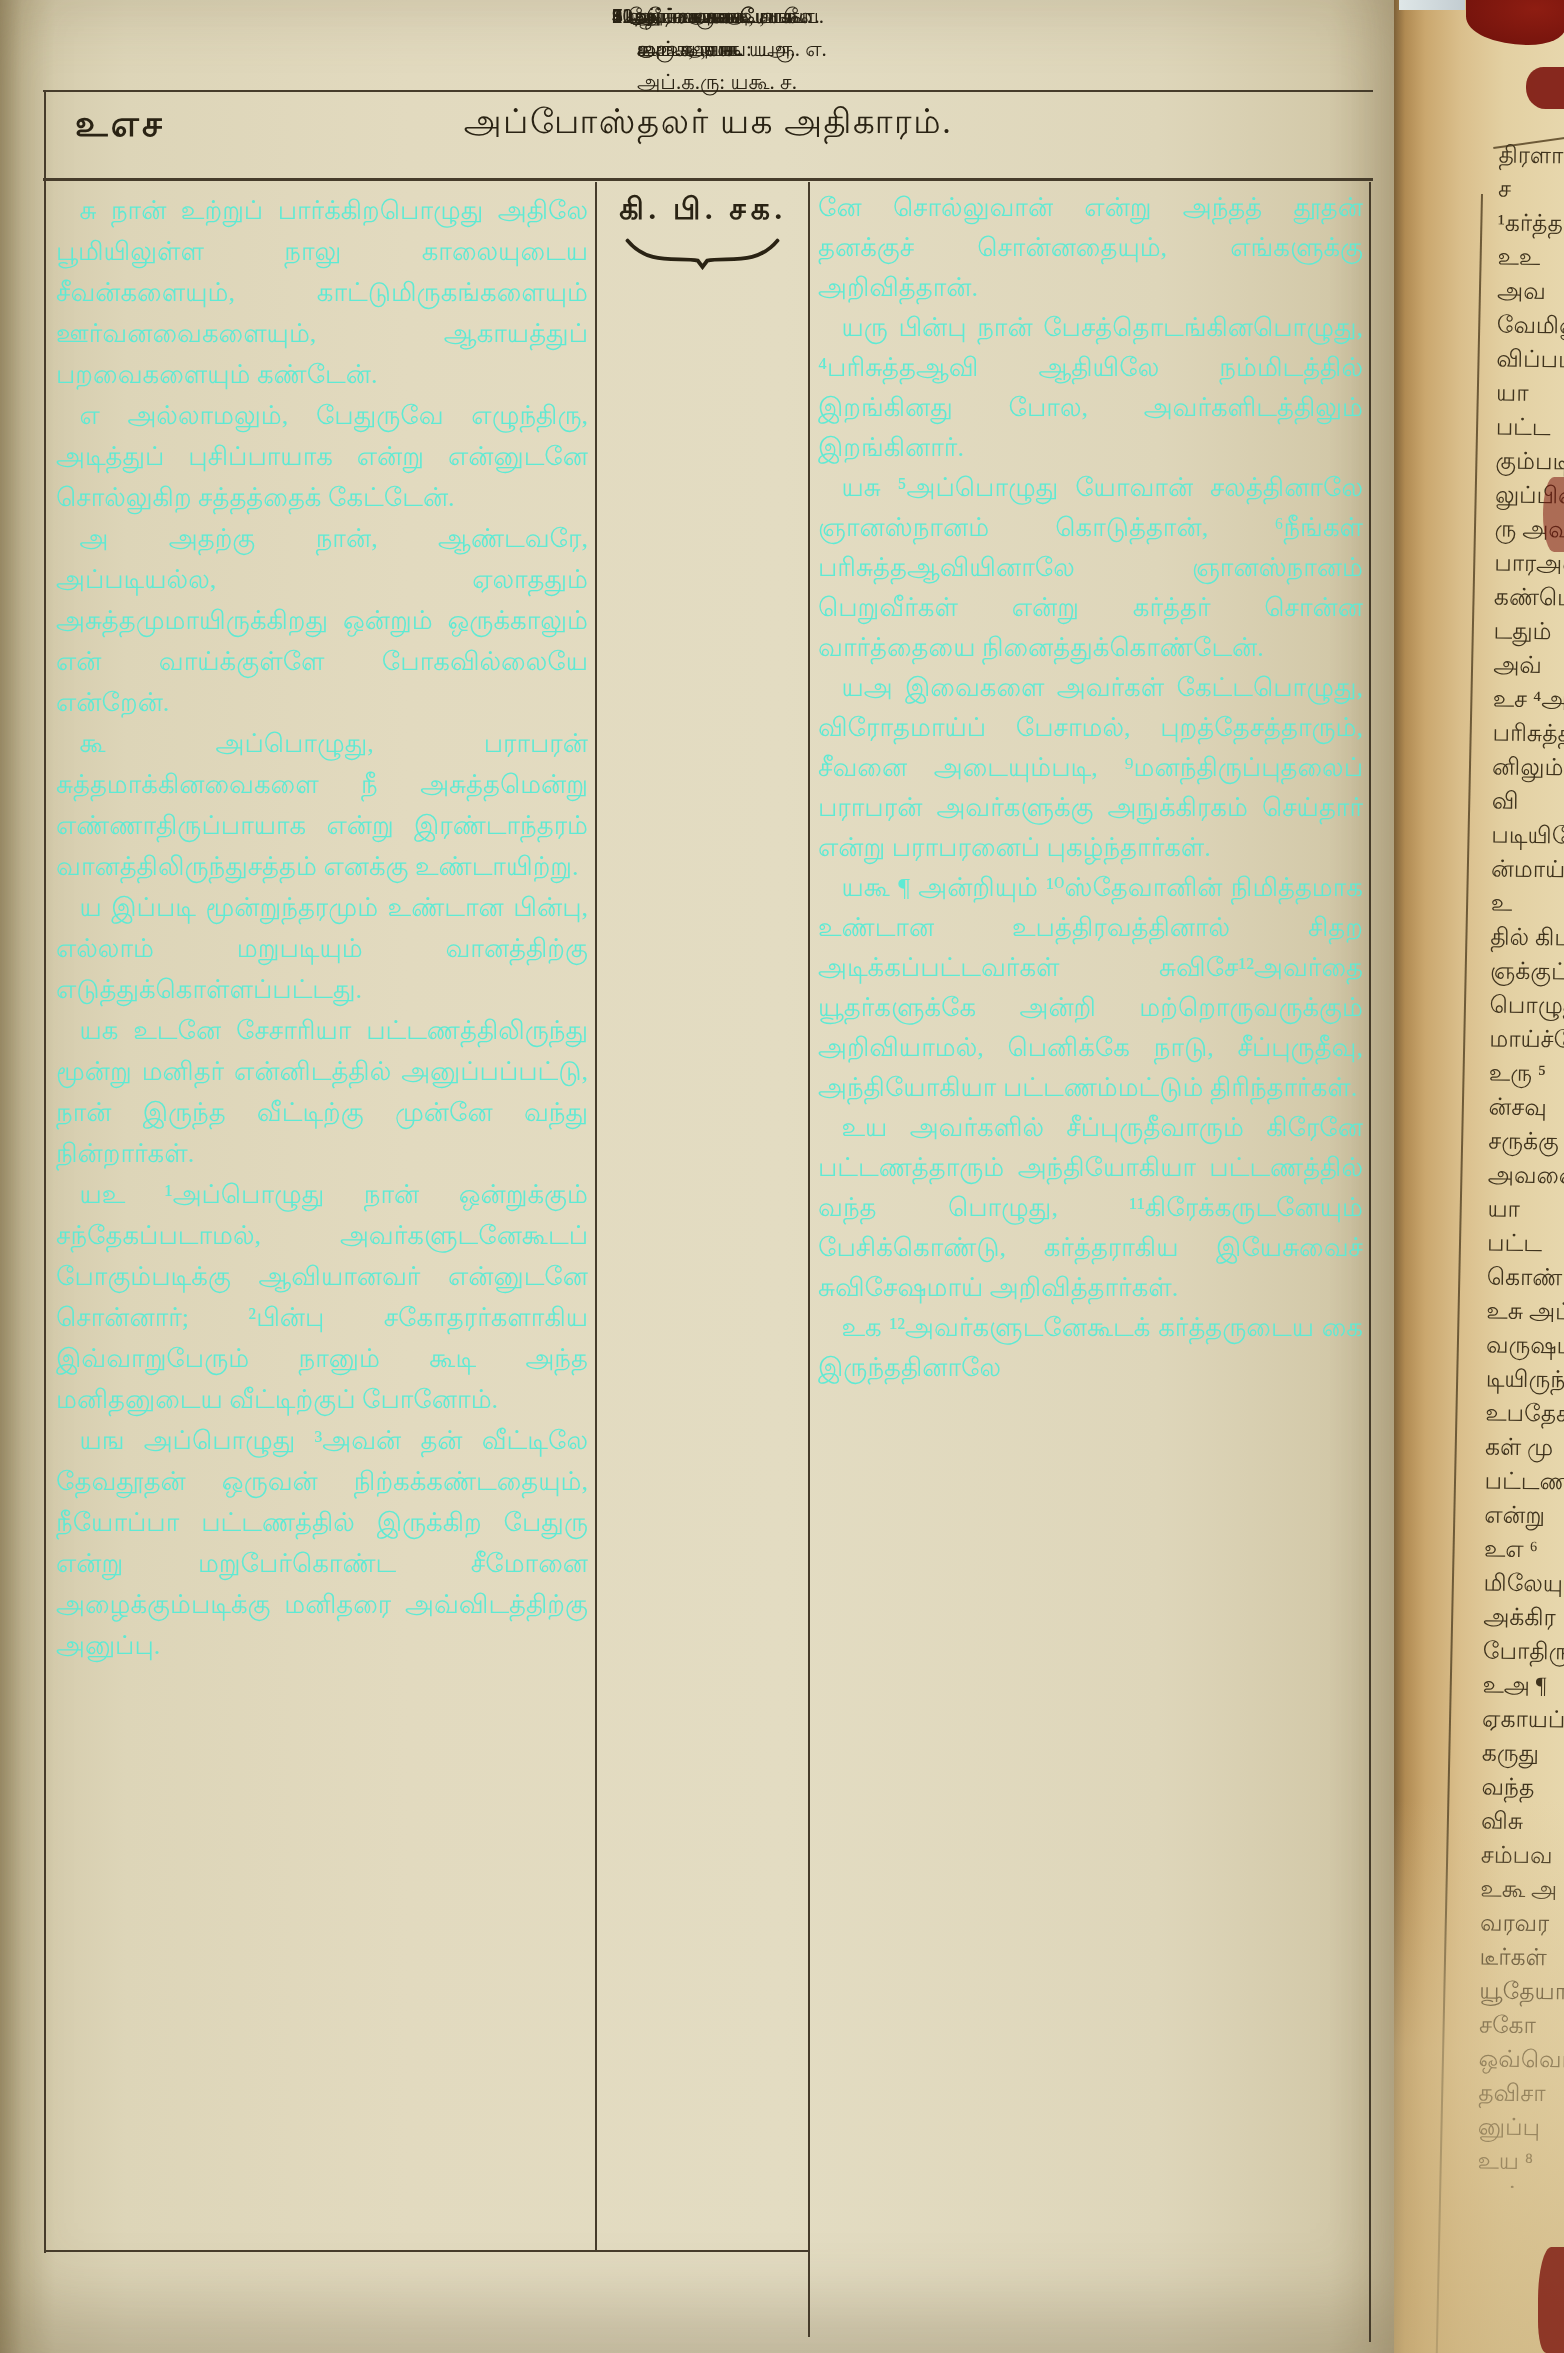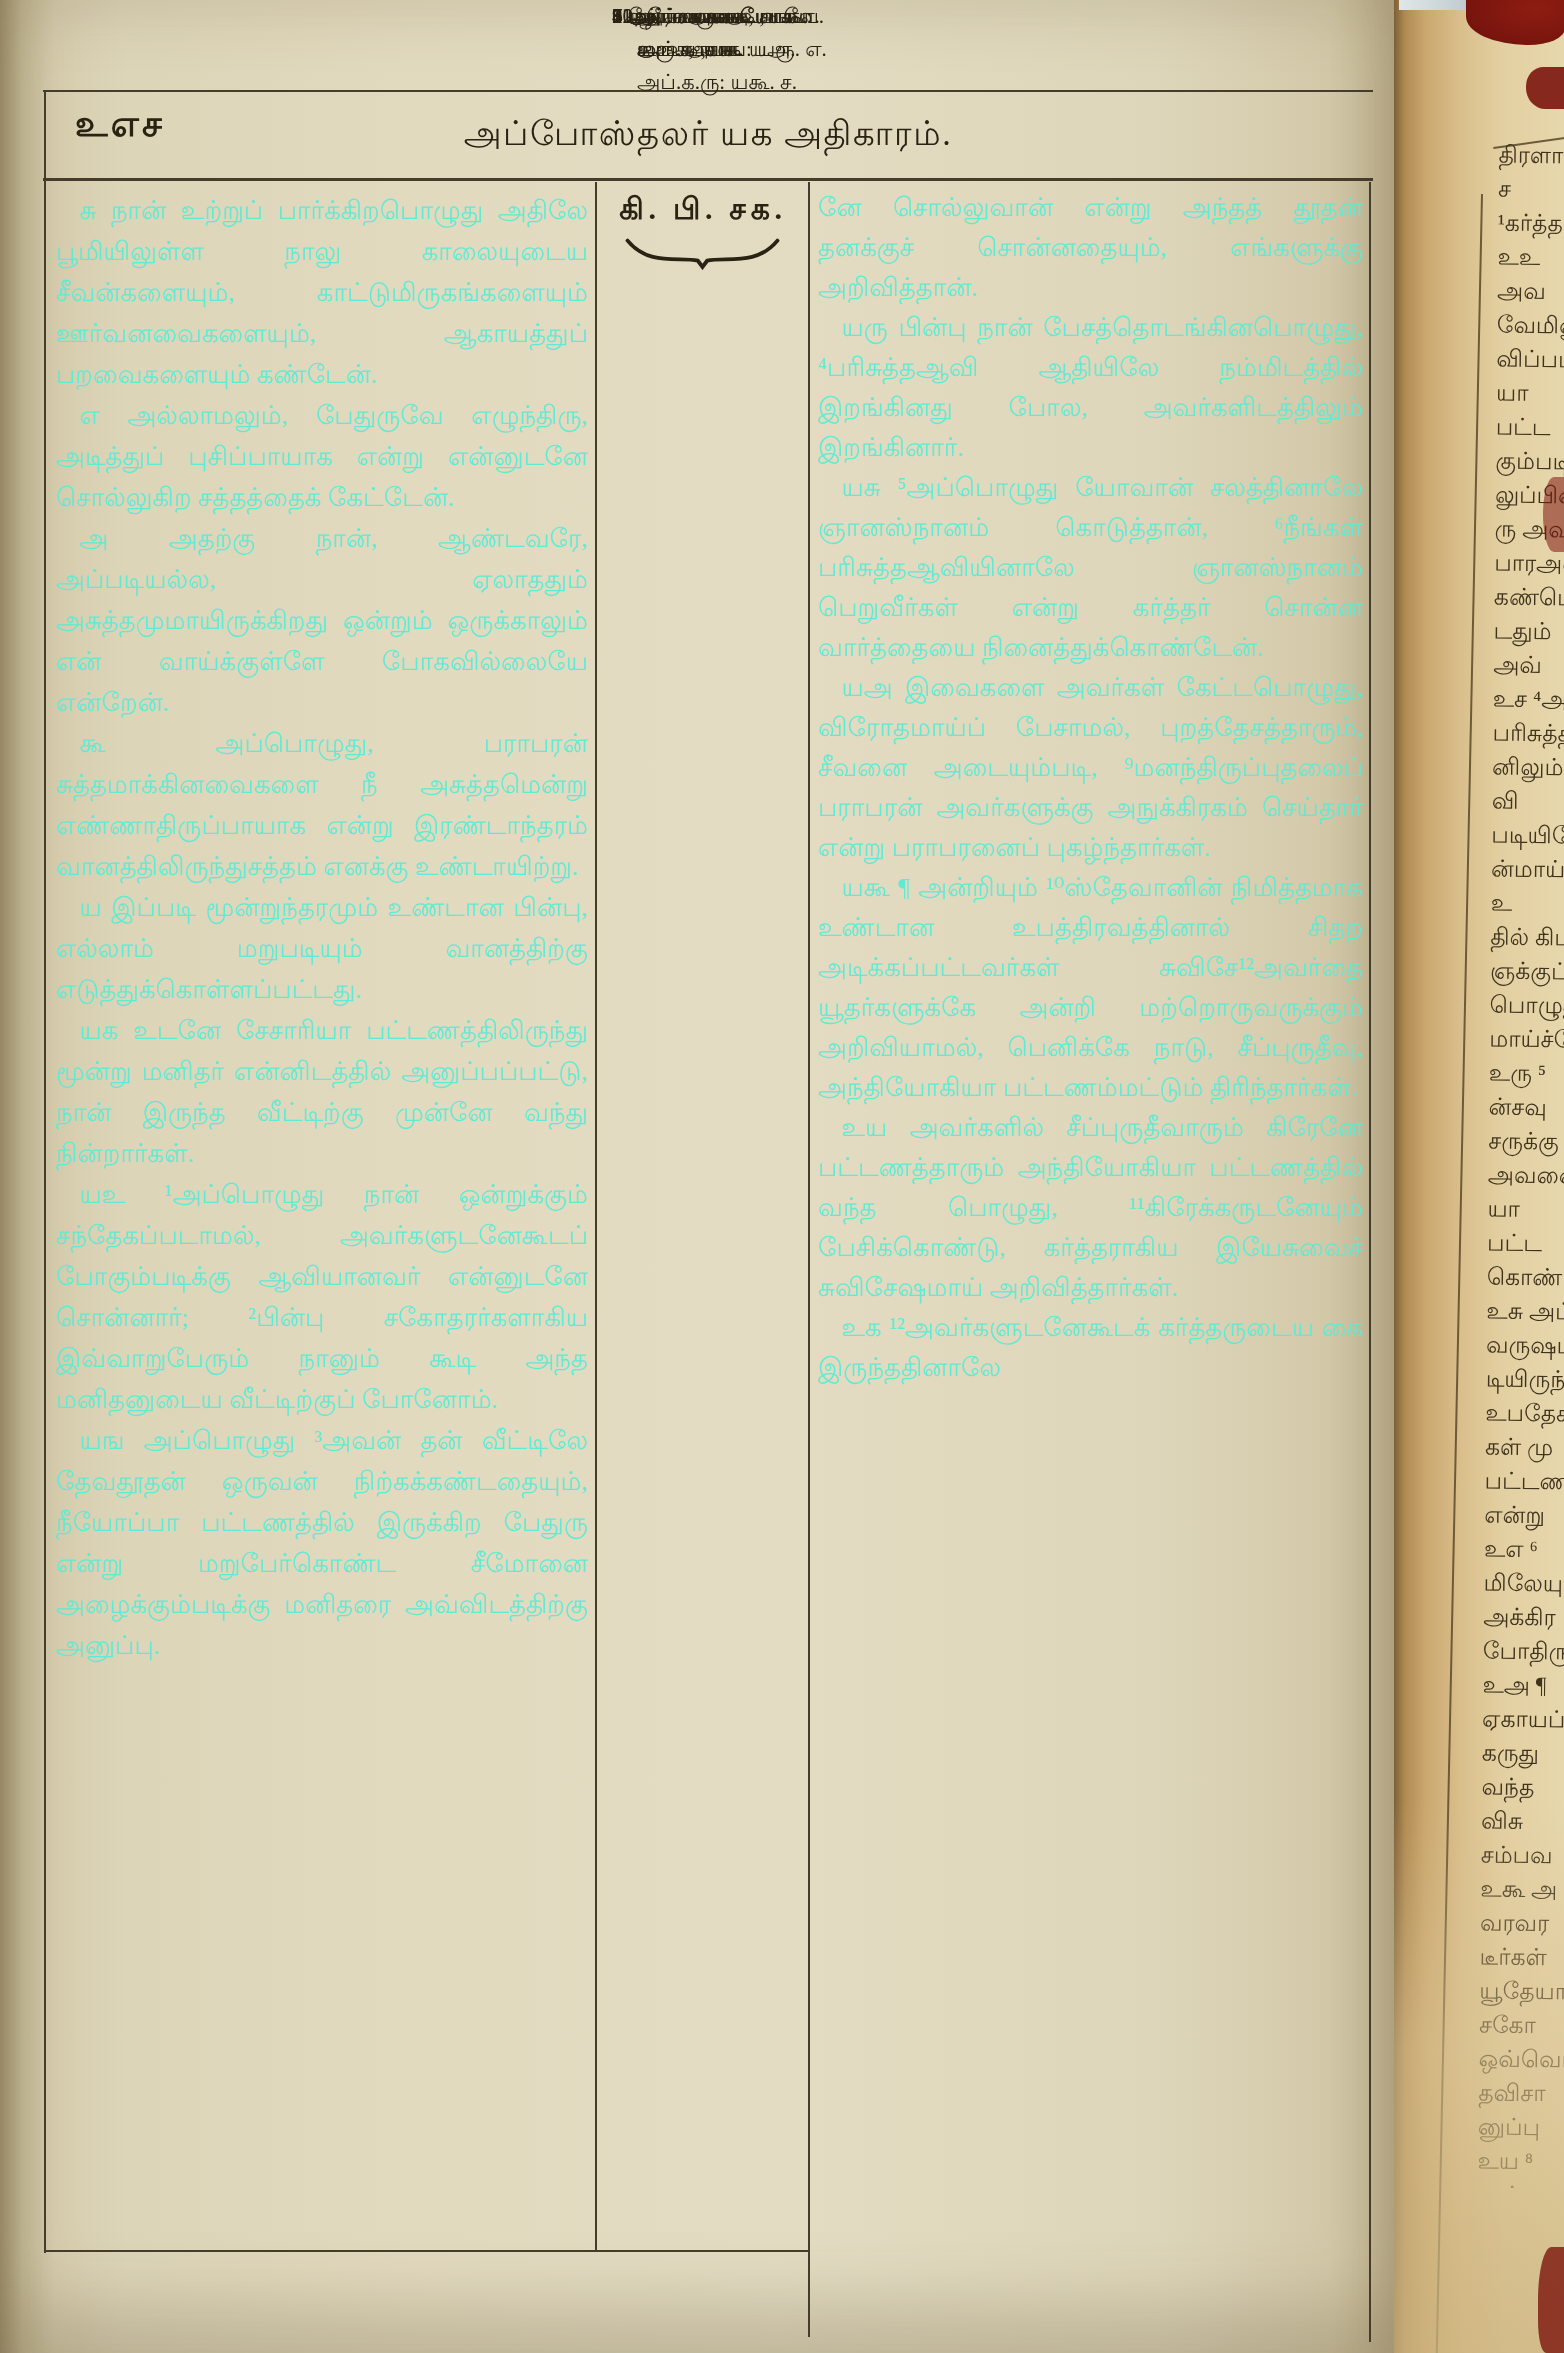--- a/index.html
+++ b/index.html
@@ -47,21 +47,21 @@
   .r-sep1{left:595px;top:182px;width:2.3px;height:2070px;}
   .r-sep2{left:808px;top:182px;width:2.3px;height:2155px;}
   .r-right{left:1369px;top:182px;width:2.3px;height:2160px;}
   .r-bottom{left:44px;top:2250px;width:766px;height:2.3px;}
   
   .page-number{
     position:absolute;left:75px;top:103px;width:203px;
     font-size:36px;font-weight:bold;color:#2a2314;letter-spacing:3.1px;
   }
   .running-title{
-    position:absolute;left:43px;top:115px;width:1330px;text-align:center;
+    position:absolute;left:43px;top:103px;width:1330px;text-align:center;
     font-size:34px;color:#2a2314;letter-spacing:1.6px;
   }
   
   .col{position:absolute;color:#5eead4;text-align:justify;}
   .col p{margin:0;text-indent:23.5px;}
   .col-left{left:56px;top:190px;width:532px;font-size:26px;line-height:41px;}
   .col-right{left:818px;top:188px;width:545px;font-size:26px;line-height:40px;}
   .col-right p:first-child{text-indent:0;}
   
   .era-heading{

